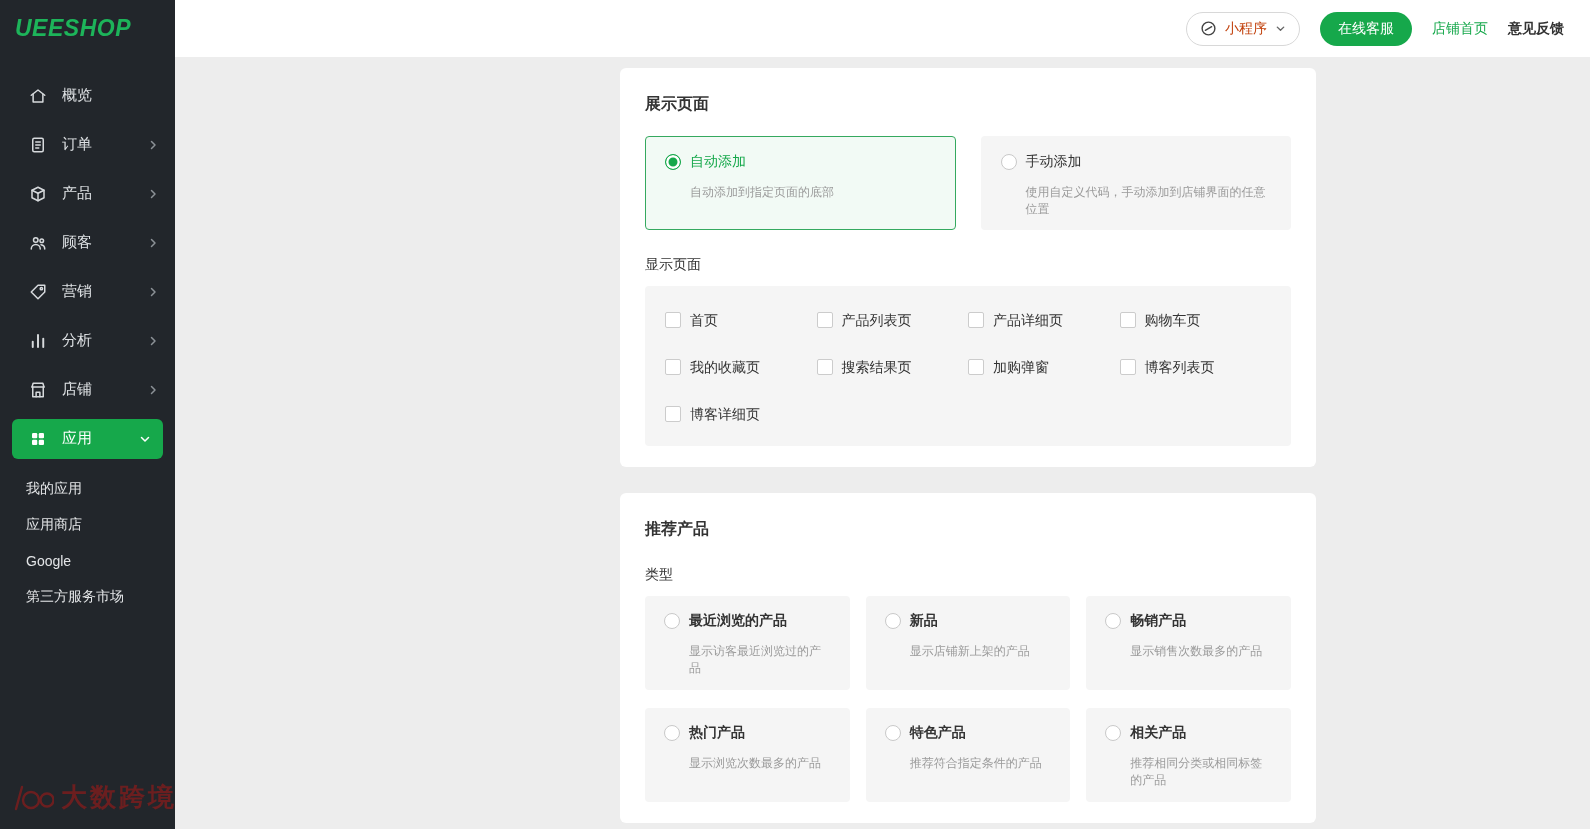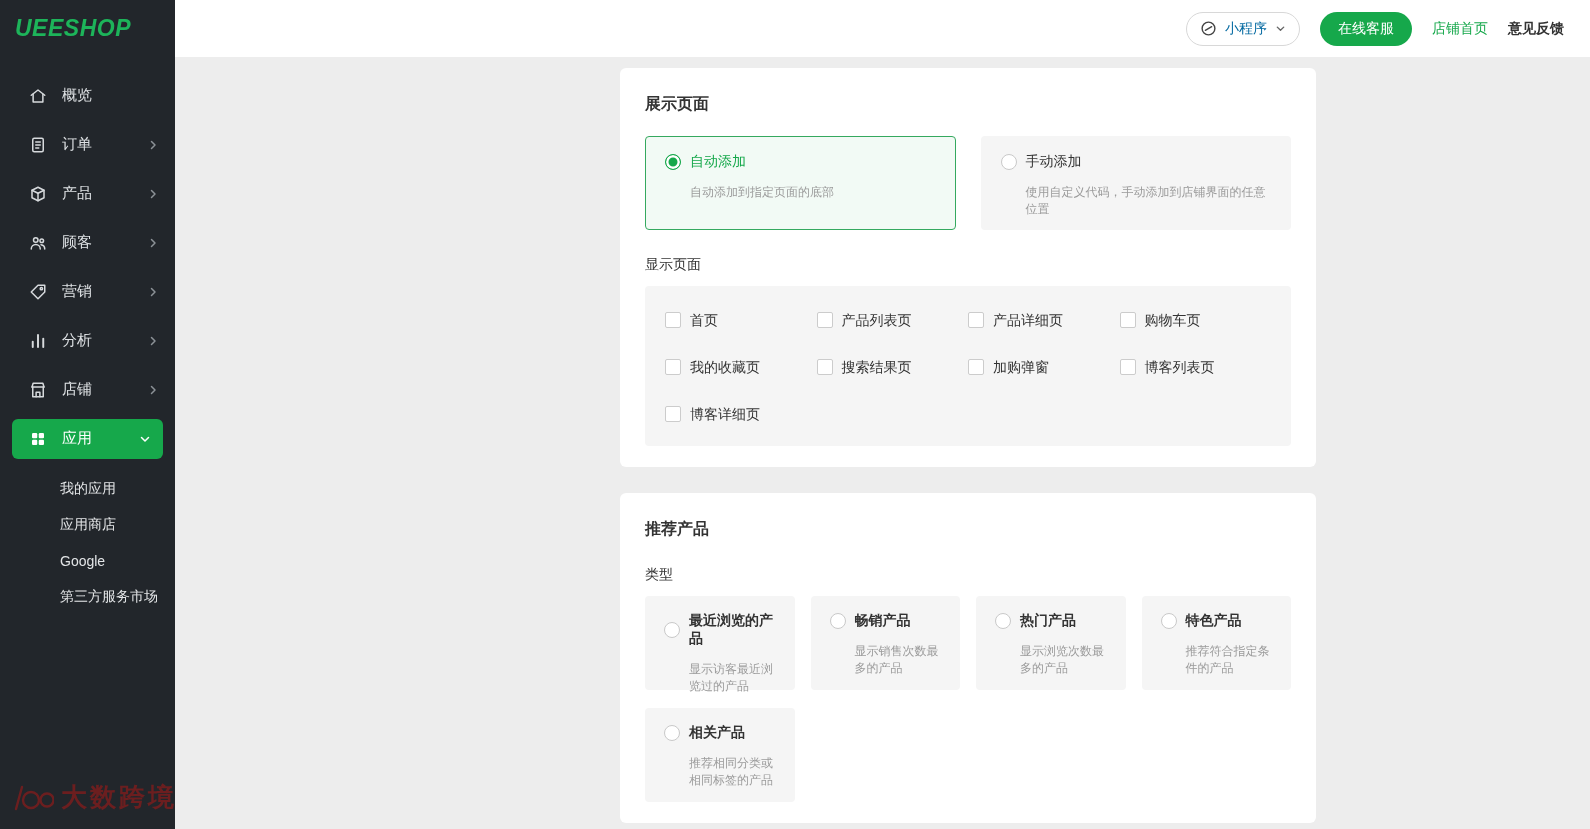--- a/index.html
+++ b/index.html
@@ -17,32 +17,32 @@
   .nav-item { height:49px; display:flex; align-items:center; padding:0 16px 0 29px;
               color:#dfe2e5; font-size:15px; cursor:pointer; }
   .nav-icon { width:18px; height:18px; margin-right:15px; display:flex; color:#d7dadd; flex:none; }
   .nav-icon svg { width:18px; height:18px; }
   .nav-arrow { margin-left:auto; display:flex; color:#8b9196; }
   .nav-arrow svg { width:12px; height:12px; }
   .nav-item.active { margin:4.5px 12px; padding:0 12px 0 17px; height:40px; border-radius:6px;
                      background:#16a84b; color:#fff; }
   .nav-item.active .nav-icon, .nav-item.active .nav-arrow { color:#fff; }
   .submenu { padding-top:8px; }
-  .sub-item { height:36px; display:flex; align-items:center; padding-left:60px;
+  .sub-item { height:36px; display:flex; align-items:center; padding-left:26px;
               color:#e3e5e7; font-size:14px; cursor:pointer; }
 
   .watermark { position:absolute; left:10px; bottom:14px; z-index:10; display:flex; align-items:center;
                gap:7px; color:#7f1d1d; opacity:.8; font-weight:700; font-size:26px; letter-spacing:3px; }
   .watermark svg { width:44px; height:30px; }
 
   
   .header { position:absolute; left:175px; top:0; right:0; height:57px; background:#fff;
             display:flex; align-items:center; justify-content:flex-end; padding-right:26px; gap:20px; }
   .mp-pill { display:flex; align-items:center; gap:8px; height:34px; border:1px solid #d8d8d8;
-             border-radius:17px; padding:0 13px; font-size:14px; color:#0369a1; cursor:pointer; background:#fff; }
+             border-radius:17px; padding:0 13px; font-size:14px; color:#c2410c; cursor:pointer; background:#fff; }
   .mp-pill svg.mp { width:17px; height:17px; color:#444; }
   .mp-pill svg.cd { width:11px; height:11px; color:#666; }
   .cs-btn { height:34px; border-radius:17px; background:#16a84b; color:#fff; font-size:14px;
             display:flex; align-items:center; padding:0 18px; border:none; cursor:pointer; }
   .link-green { color:#16a84b; font-size:14px; font-weight:400; cursor:pointer; text-decoration:none; }
   .link-dark  { color:#333;    font-size:14px; font-weight:600; cursor:pointer; text-decoration:none; }
 
   
   .main { position:absolute; left:175px; top:57px; right:0; bottom:0; background:#ededed; overflow:hidden; }
   .content { width:696px; margin-left:445px; padding-top:11px; }
@@ -62,21 +62,21 @@
   .radio { width:16px; height:16px; border-radius:50%; background:#fff; border:1px solid #c9c9c9; flex:none; }
   .radio.on { border:1px solid #16a84b; background:#16a84b; box-shadow: inset 0 0 0 2.5px #fff; }
 
   .section-label { font-size:14px; color:#333; margin-top:26px; }
   .pages-panel { margin-top:12px; background:#f5f5f5; border-radius:4px; padding:24px 20px 22px;
                  display:grid; grid-template-columns:repeat(4,1fr); row-gap:27px; }
   .chk-cell { display:flex; align-items:center; gap:9px; cursor:pointer; line-height:20px; }
   .checkbox { width:16px; height:16px; border:1px solid #ccc; border-radius:2px; background:#fff; flex:none; }
   .chk-label { font-size:14px; color:#333; }
 
-  .rec-grid { margin-top:12px; display:grid; grid-template-columns:repeat(4,1fr); gap:18px 16px; }
+  .rec-grid { margin-top:12px; display:grid; grid-template-columns:repeat(3,1fr); gap:18px 16px; }
   .rec-card { background:#f5f5f5; border-radius:4px; height:94px; padding:16px 19px; cursor:pointer; }
   .rec-head { display:flex; align-items:center; gap:9px; }
   .rec-label { font-size:14px; font-weight:600; color:#333; }
   .rec-desc { font-size:12px; color:#9b9b9b; margin:13px 0 0 25px; line-height:1.4; }
 </style>
 </head>
 <body>
 
 <aside class="sidebar">
   <div class="logo">UEESHOP</div>
@@ -305,20 +305,27 @@
         <div class="rec-card">
           <div class="rec-head">
             <span class="radio"></span>
             <span class="rec-label">最近浏览的产品</span>
           </div>
           <div class="rec-desc">显示访客最近浏览过的产品</div>
         </div>
         <div class="rec-card">
           <div class="rec-head">
             <span class="radio"></span>
+            <span class="rec-label">新品</span>
+          </div>
+          <div class="rec-desc">显示店铺新上架的产品</div>
+        </div>
+        <div class="rec-card">
+          <div class="rec-head">
+            <span class="radio"></span>
             <span class="rec-label">畅销产品</span>
           </div>
           <div class="rec-desc">显示销售次数最多的产品</div>
         </div>
         <div class="rec-card">
           <div class="rec-head">
             <span class="radio"></span>
             <span class="rec-label">热门产品</span>
           </div>
           <div class="rec-desc">显示浏览次数最多的产品</div>

